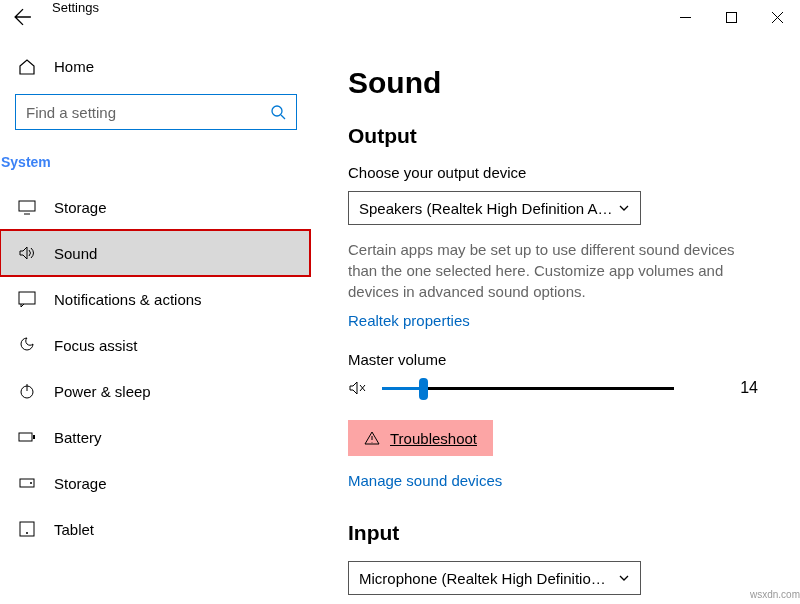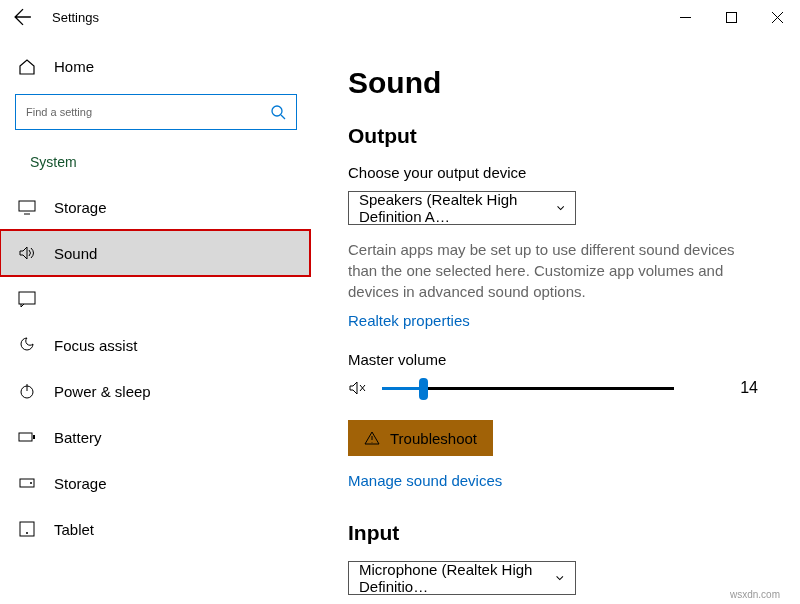--- a/index.html
+++ b/index.html
@@ -1,48 +1,48 @@
 <!DOCTYPE html>
 <html><head>
 <meta charset="utf-8">
 <style>
   * { box-sizing: border-box; margin: 0; padding: 0; font-family: "Segoe UI", Arial, sans-serif; }
   body { width: 800px; height: 604px; background: #fff; overflow: hidden; position: relative; }
-  .titlebar { height: 34px; display: flex; align-items: center; }
+  .titlebar { height: 34px; display: flex; align-items: flex-start; }
   .back-btn { width: 46px; height: 34px; display: flex; align-items: center; justify-content: center; }
   .title { font-size: 13px; color: #000; margin-left: 6px; }
   .winctrl { position: absolute; right: 0; top: 0; display: flex; }
   .winctrl div { width: 46px; height: 34px; display: flex; align-items: center; justify-content: center; }
   .container { display: flex; height: calc(100% - 34px); }
   .sidebar { width: 310px; padding: 16px 0 0 0; }
   .home-row { display: flex; align-items: flex-start; padding: 8px 18px; gap: 18px; }
   .home-row span { font-size: 15px; color: #000; }
   .search-wrap { margin: 10px 15px 18px 15px; }
   .search { width: 282px; height: 36px; border: 1px solid #0078d4; display: flex; align-items: center; padding: 0 10px; justify-content: space-between; }
-  .search input { border: none; outline: none; font-size: 11px; width: 230px; color: #ec4899; }
+  .search input { border: none; outline: none; font-size: 15px; width: 230px; color: #ec4899; }
   .search input::placeholder { color: #666; }
-  .cat { font-size: 14px; font-weight: 400; color: #14532d; padding: 6px 18px 14px 30px; }
+  .cat { font-size: 14px; font-weight: 700; color: #3b82f6; padding: 6px 18px 14px 1px; }
   .nav-item { display: flex; align-items: center; height: 46px; padding: 0 18px; gap: 18px; font-size: 15px; color: #000; }
   .nav-item.selected { background: #d9d9d9; outline: 2px solid #cc0000; outline-offset: -1px; }
   .content { flex: 1; padding: 32px 38px 0 38px; overflow: hidden; }
   h1 { font-size: 30px; font-weight: 600; color: #000; margin-bottom: 24px; }
   h2 { font-size: 21px; font-weight: 600; color: #000; margin-bottom: 16px; }
   .label { font-size: 15px; color: #000; margin-bottom: 10px; }
-  .select { width: 228px; height: 34px; border: 1.5px solid #555; display: flex; align-items: center; justify-content: space-between; padding: 0 10px; font-size: 15px; margin-bottom: 14px; }
+  .select { width: 293px; height: 34px; border: 1.5px solid #555; display: flex; align-items: center; justify-content: space-between; padding: 0 10px; font-size: 15px; margin-bottom: 14px; }
   .desc { font-size: 15px; color: #666; line-height: 1.4; margin-bottom: 10px; max-width: 420px; }
   .link { font-size: 15px; color: #0067c0; margin-bottom: 22px; display: inline-block; }
   .slider-row { display: flex; align-items: center; gap: 14px; margin-bottom: 22px; }
   .slider-track { width: 292px; height: 3px; background: #000; position: relative; }
   .slider-fill { position: absolute; left: 0; top: 0; height: 3px; background: #0078d4; }
   .slider-thumb { position: absolute; top: -9px; width: 9px; height: 22px; background: #0078d4; border-radius: 4px; }
   .vol-num { font-size: 16px; color: #000; margin-left: auto; padding-right: 4px; }
-  .tbtn { background: #a16207; border: none; height: 36px; padding: 0 16px; font-size: 15px; display: inline-flex; align-items: center; gap: 10px; margin-bottom: 16px; color: #000; }
+  .tbtn { background: #fca5a5; border: none; height: 36px; padding: 0 16px; font-size: 15px; display: inline-flex; align-items: center; gap: 10px; margin-bottom: 16px; color: #000; text-decoration: underline; }
   .section-gap { height: 10px; }
   .icon { width: 18px; height: 18px; flex-shrink: 0; }
-  .watermark { position: absolute; bottom: 4px; right: 20px; font-size: 10px; color: #999; }
+  .watermark { position: absolute; bottom: 4px; right: 0; font-size: 10px; color: #999; }
 </style>
 </head>
 <body>
 
 <div class="titlebar">
   <div class="back-btn">
     <svg class="icon" viewBox="0 0 16 16">
         <path d="M8 1 L1 8 L8 15 M1 8 H15" stroke="#000" stroke-width="1.2" fill="none"></path>
       </svg>
   </div>
@@ -96,20 +96,21 @@
       <svg class="icon" viewBox="0 0 18 18">
           <path d="M2 7 H5 L9 3 V15 L5 11 H2 Z M11 6 Q14 9 11 12 M13 4 Q18 9 13 14" stroke="#000" fill="none"></path>
         </svg>
       <span>Sound</span>
     </div>
     <div class="nav-item">
       <svg class="icon" viewBox="0 0 18 18">
           <rect x="1" y="2" width="16" height="12" stroke="#000" fill="none"></rect>
           <path d="M6 14 L3 17 V14" stroke="#000" fill="none"></path>
         </svg>
+      <span>Notifications &amp; actions</span>
     </div>
     <div class="nav-item">
       <svg class="icon" viewBox="0 0 18 18">
           <path d="M9 2 A6 6 0 1 0 15 8 A4 4 0 0 1 9 2" stroke="#000" fill="none"></path>
         </svg>
       <span>Focus assist</span>
     </div>
     <div class="nav-item">
       <svg class="icon" viewBox="0 0 18 18">
           <circle cx="9" cy="10" r="6" stroke="#000" fill="none"></circle>

